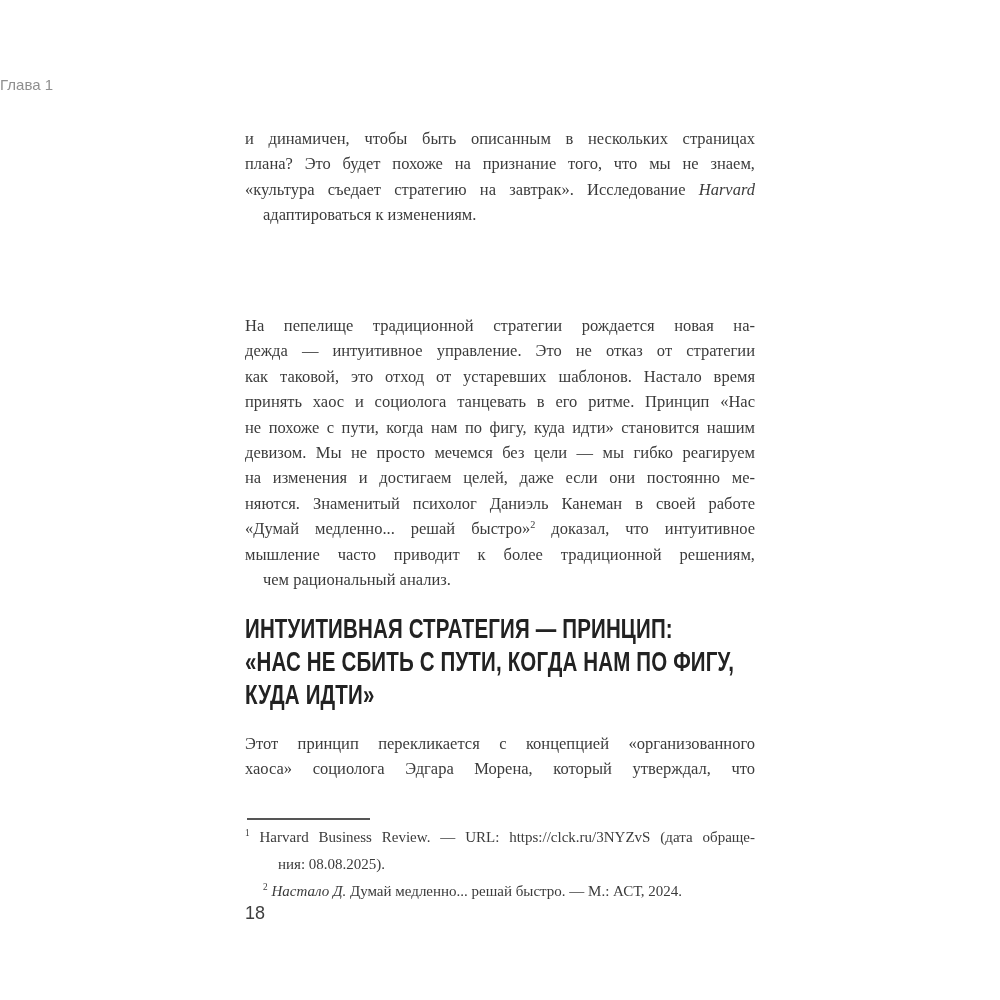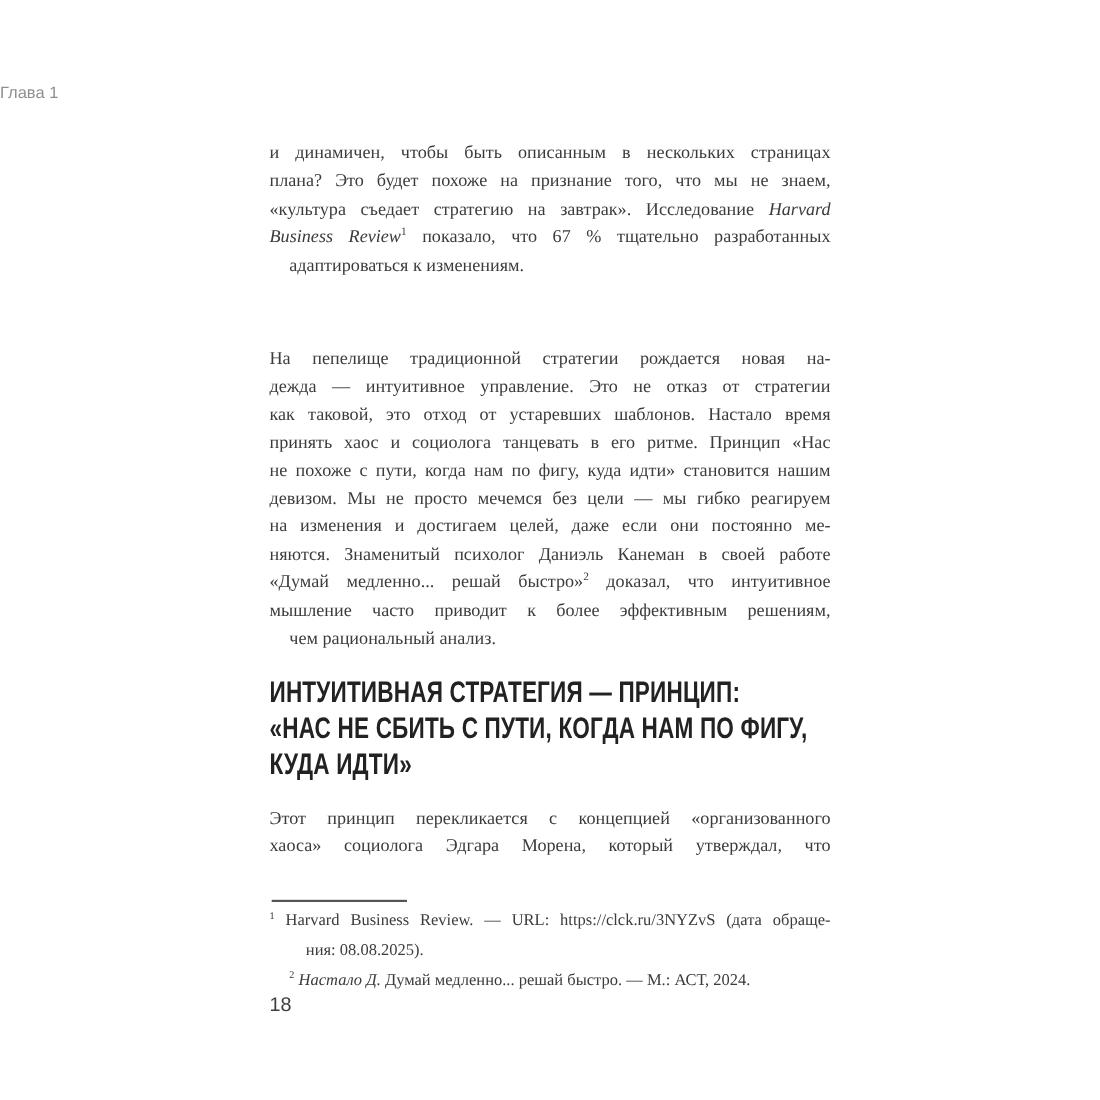--- a/index.html
+++ b/index.html
@@ -99,35 +99,34 @@
 <body>
 
 <div class="page">
 
   <div class="running-header">Глава 1</div>
 
   <div class="textblock" id="para1">
       <div class="tline"><span>и динамичен, чтобы быть описанным в нескольких страницах</span></div>
       <div class="tline"><span>плана? Это будет похоже на признание того, что мы не знаем,</span></div>
       <div class="tline"><span>«культура съедает стратегию на завтрак». Исследование </span><span class="it">Harvard</span></div>
-      <div class="tline"><span class="it">Business Review</span><sup>1</sup><span> показало, что 67 % тщательно разработанных</span></div>
       <div class="tline end"><span>адаптироваться к изменениям.</span></div>
     </div>
 
   <div class="textblock" id="para2">
       <div class="tline"><span>На пепелище традиционной стратегии рождается новая на-</span></div>
       <div class="tline"><span>дежда — интуитивное управление. Это не отказ от стратегии</span></div>
       <div class="tline"><span>как таковой, это отход от устаревших шаблонов. Настало время</span></div>
       <div class="tline"><span>принять хаос и социолога танцевать в его ритме. Принцип «Нас</span></div>
       <div class="tline"><span>не похоже с пути, когда нам по фигу, куда идти» становится нашим</span></div>
       <div class="tline"><span>девизом. Мы не просто мечемся без цели — мы гибко реагируем</span></div>
       <div class="tline"><span>на изменения и достигаем целей, даже если они постоянно ме-</span></div>
       <div class="tline"><span>няются. Знаменитый психолог Даниэль Канеман в своей работе</span></div>
       <div class="tline"><span>«Думай медленно... решай быстро»</span><sup>2</sup><span> доказал, что интуитивное</span></div>
-      <div class="tline"><span>мышление часто приводит к более эффективным решениям,</span></div>
+      <div class="tline"><span>мышление часто приводит к более традиционной решениям,</span></div>
       <div class="tline end"><span>чем рациональный анализ.</span></div>
     </div>
 
   <div id="heading">
       <div class="tline"><span>ИНТУИТИВНАЯ СТРАТЕГИЯ — ПРИНЦИП:</span></div>
       <div class="tline"><span>«НАС НЕ СБИТЬ С ПУТИ, КОГДА НАМ ПО ФИГУ,</span></div>
       <div class="tline"><span>КУДА ИДТИ»</span></div>
     </div>
 
   <div class="textblock" id="para3">

